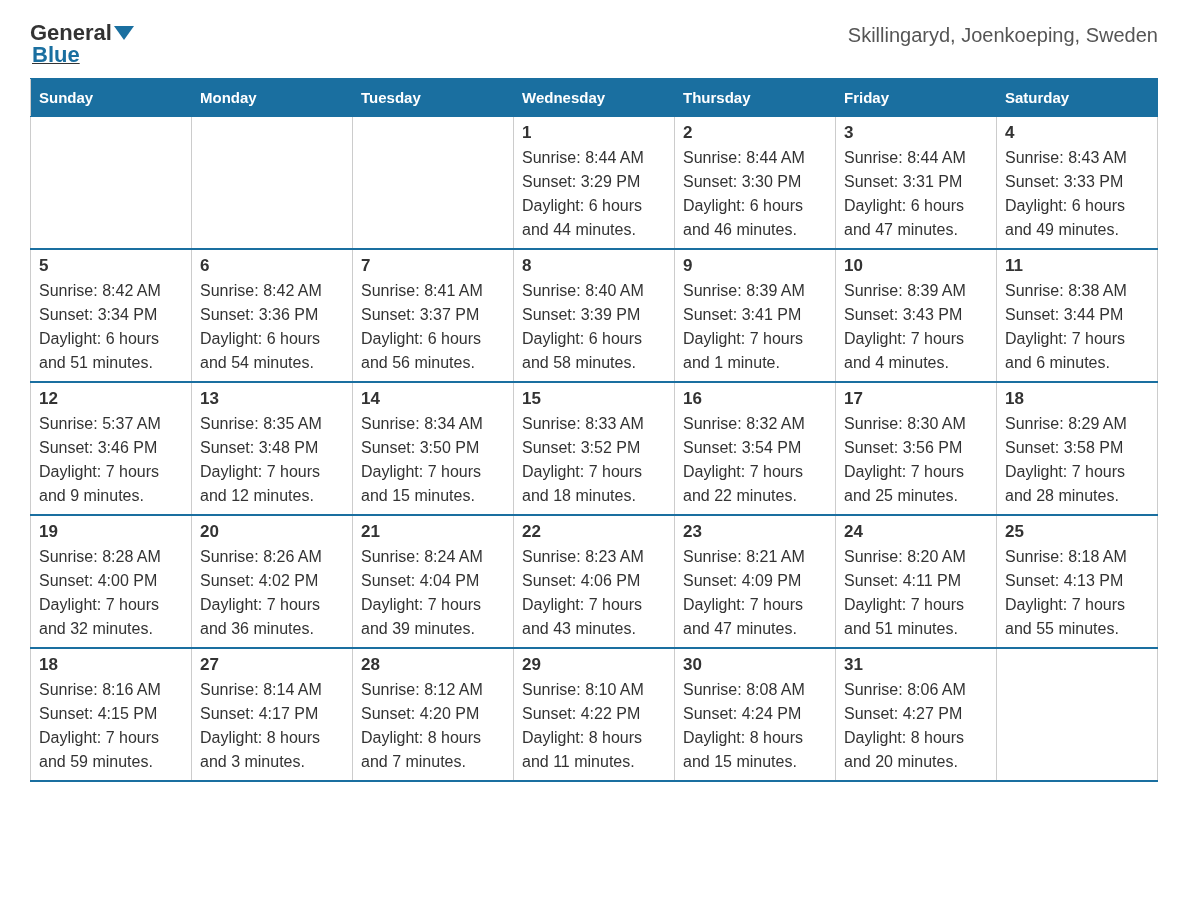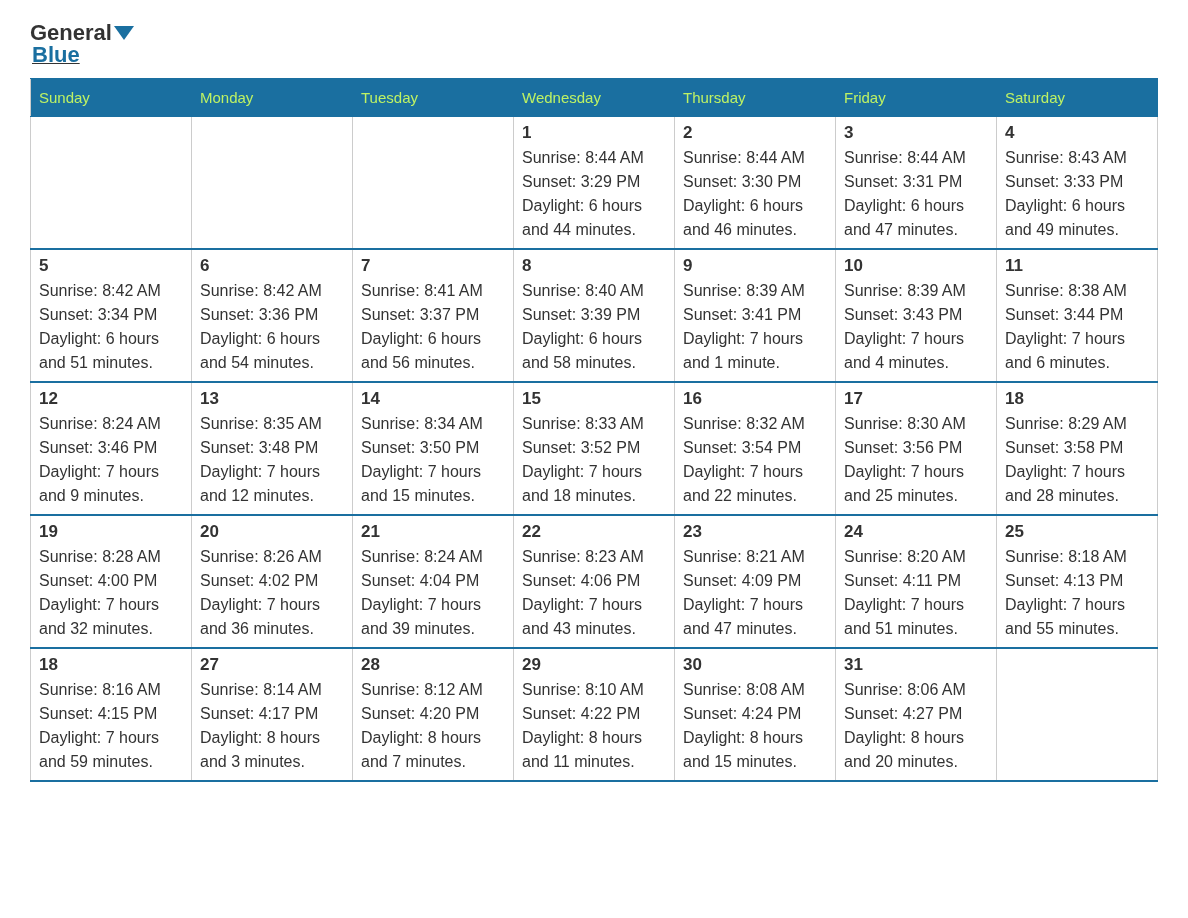--- a/index.html
+++ b/index.html
@@ -58,24 +58,24 @@
       color: #555;
       margin-top: 4px;
     }
     .calendar-table {
       width: 100%;
       border-collapse: collapse;
       margin-top: 10px;
     }
     .calendar-table th {
       background-color: #1a6fa0;
-      color: #bef264;
+      color: #ffffff;
       padding: 10px 8px;
       font-size: 15px;
-      font-weight: normal;
+      font-weight: bold;
       text-align: left;
       border: 1px solid #1a6fa0;
     }
     .calendar-table td {
       border: 1px solid #ccc;
       vertical-align: top;
       padding: 6px 8px;
       width: 14.28%;
       min-height: 90px;
       height: 110px;
@@ -119,20 +119,21 @@
   <div class="logo">
     <div class="logo-text">
       <span class="logo-general">General</span>
       <span class="logo-arrow"></span>
     </div>
     <div style="margin-top:-4px; margin-left:2px;text-decoration:underline;">
       <span class="logo-blue">Blue</span>
     </div>
   </div>
   <div class="title-area">
+    <div class="location-title">Skillingaryd, Joenkoeping, Sweden</div>
   </div>
 </div>
 
 <table class="calendar-table">
   <thead>
     <tr>
     <th>Sunday</th>
         <th>Monday</th>
         <th>Tuesday</th>
         <th>Wednesday</th>
@@ -222,21 +223,21 @@
           <div class="day-number">11</div>
           <div class="day-info">Sunrise: 8:38 AM
 Sunset: 3:44 PM
 Daylight: 7 hours
 and 6 minutes.</div>
         </td>
       </tr>
       <tr>
         <td>
           <div class="day-number">12</div>
-          <div class="day-info">Sunrise: 8:24 AM
+          <div class="day-info">Sunrise: 5:37 AM
 Sunset: 3:46 PM
 Daylight: 7 hours
 and 9 minutes.</div>
         </td>
         <td>
           <div class="day-number">13</div>
           <div class="day-info">Sunrise: 8:35 AM
 Sunset: 3:48 PM
 Daylight: 7 hours
 and 12 minutes.</div>

